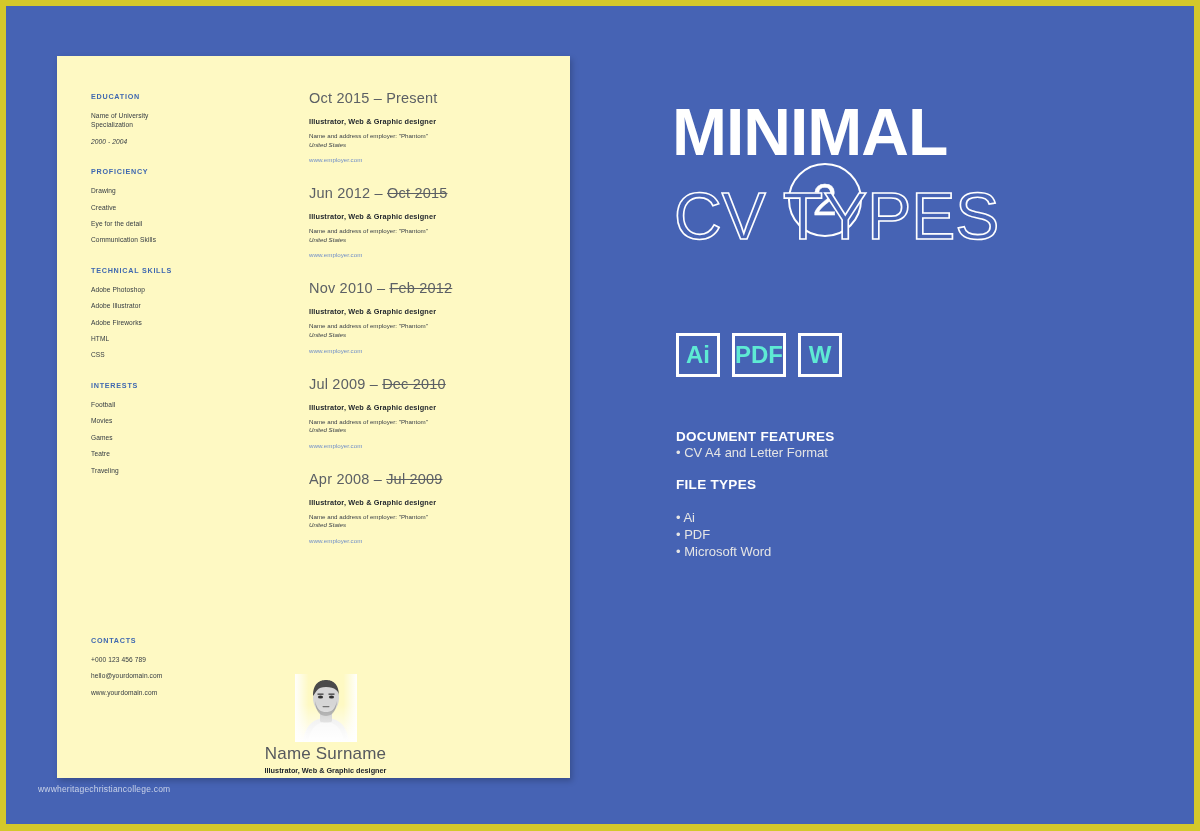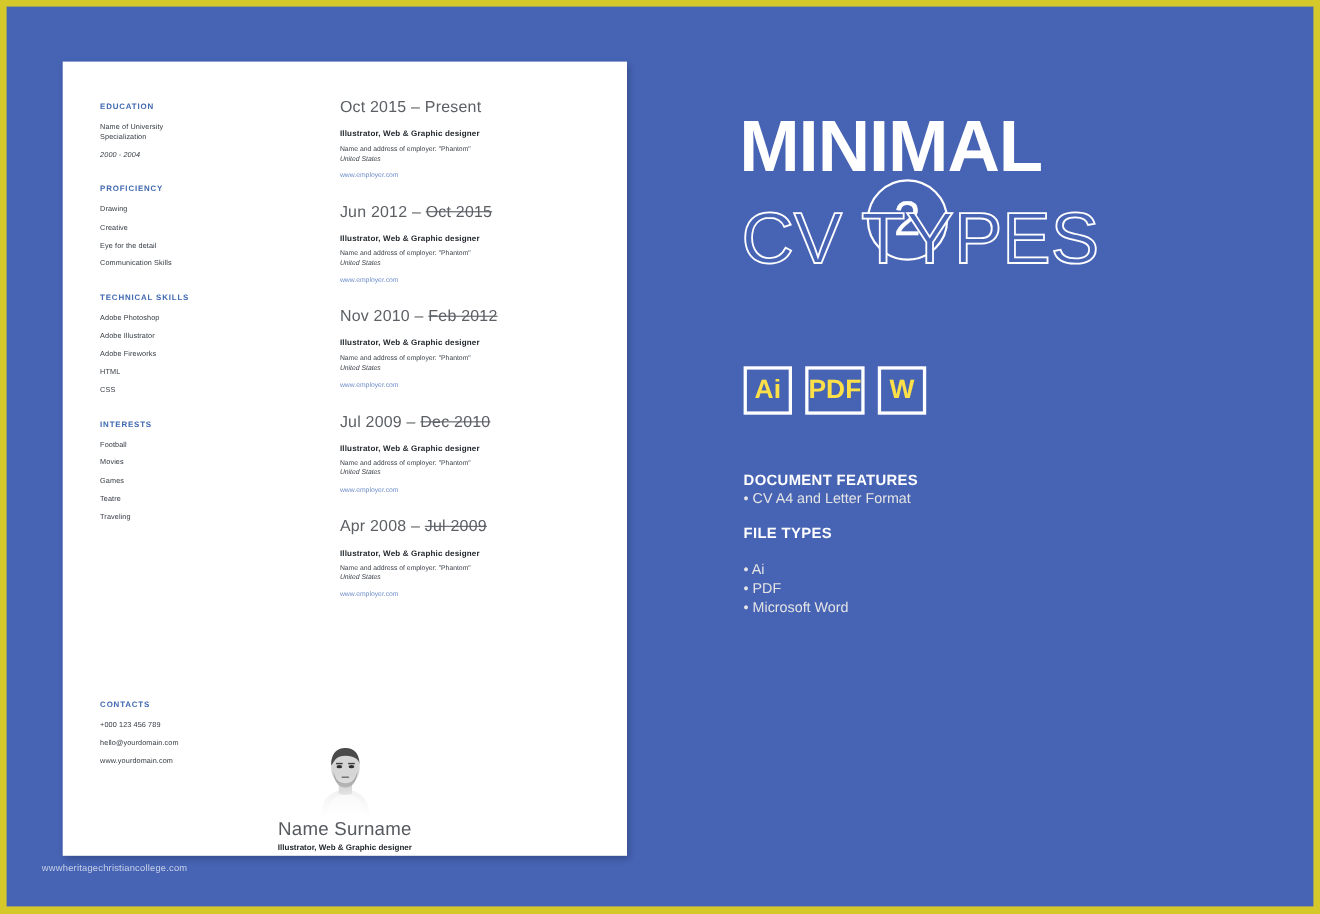--- a/index.html
+++ b/index.html
@@ -33,21 +33,21 @@
     box-sizing: border-box;
   }
 
   
   #cv-card {
     position: absolute;
     left: 51px;
     top: 50px;
     width: 513px;
     height: 722px;
-    background: #ffffff;
+    background: #fef9c3;
     box-shadow: 2px 3px 6px rgba(0,0,0,0.22);
     box-sizing: border-box;
     overflow: hidden;
   }
 
   
   .cv-side {
     position: absolute;
     left: 34px;
     top: 36px;
@@ -113,21 +113,21 @@
   }
   .job-emp .ital { font-style: italic; }
   .job-link {
     font-size: 6.2px;
     color: #6f8ec9;
   }
 
   
   .cv-profile {
     position: absolute;
-    left: 0;
+    left: 12px;
     top: 618px;
     width: 513px;
     text-align: center;
   }
   .avatar-wrap {
     width: 62px;
     height: 68px;
     margin: 0 auto 2px auto;
     position: relative;
   }
@@ -201,21 +201,21 @@
   .badge-row {
     position: absolute;
     left: 4px;
     top: 327px;
     display: flex;
     gap: 12px;
   }
   .ftype {
     height: 44px;
     border: 3px solid #ffffff;
-    color: #fde047;
+    color: #5eead4;
     font-size: 24px;
     font-weight: bold;
     display: flex;
     align-items: center;
     justify-content: center;
     box-sizing: border-box;
     padding: 0 0;
     min-width: 44px;
   }
 

